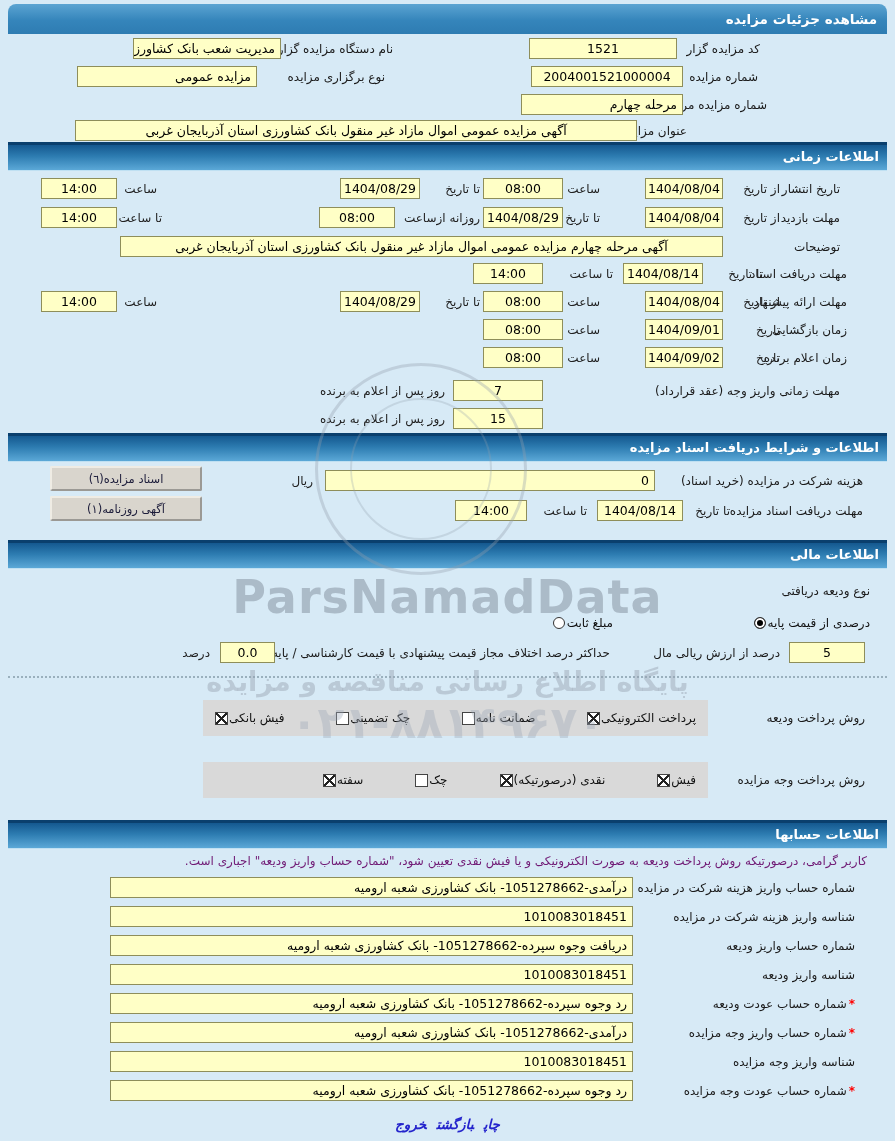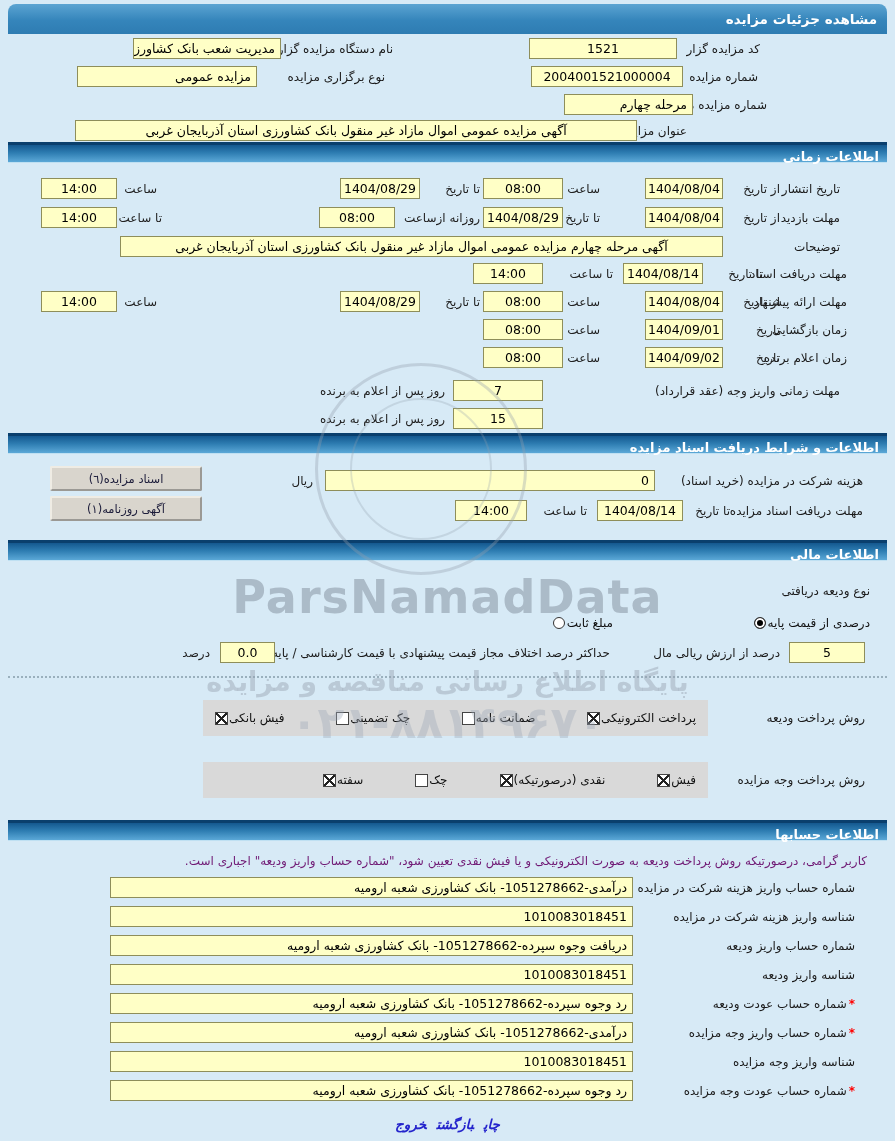--- a/index.html
+++ b/index.html
@@ -3,21 +3,21 @@
 <meta charset="utf-8">
 <style>
   * { box-sizing: border-box; margin:0; padding:0; }
   body { background:#ffffff; font-family:"DejaVu Sans", sans-serif; }
   #page { position:relative; width:895px; height:1141px; background:#d7eaf6; overflow:hidden; direction:rtl; }
 
   .tab { position:absolute; top:4px; right:8px; width:879px; height:30px;
          border-radius:8px 8px 0 0; background:linear-gradient(180deg,#5ba4d2 0%,#3585bb 55%,#2e7cb2 100%);
          color:#fff; font-weight:bold; font-size:13.5px; line-height:30px; padding-right:10px; }
 
-  .bar { position:absolute; right:8px; width:879px; height:21px;
+  .bar { position:absolute; right:8px; width:879px; height:29px;
          border-top:3px solid #0a3f6d; border-bottom:1px solid #bfe0f2;
          background:linear-gradient(180deg,#14588f 0%,#2d7cb1 45%,#5ba8d7 100%);
          color:#fff; font-weight:bold; font-size:13px; line-height:23px; padding-right:8px; }
 
   .lbl { position:absolute; font-size:12px; color:#1b1b1b; white-space:nowrap; height:20px; line-height:20px; }
   .sub { position:absolute; font-size:12px; color:#222; white-space:nowrap; height:20px; line-height:20px; }
 
   .ybox { position:absolute; height:21px; line-height:19px; background:#ffffc6; border:1px solid #8e8e5a;
           font-size:12.5px; color:#000; text-align:center; white-space:nowrap; overflow:hidden; }
   .ybox.ra { text-align:right; padding:0 5px; }
@@ -71,21 +71,21 @@
   <div class="ybox" style="top:38px;right:218px;width:148px;">1521</div>
   <div class="lbl" style="top:39px;right:502px;">نام دستگاه مزایده گزار</div>
   <div class="ybox ra" style="top:38px;right:614px;width:148px;">مدیریت شعب بانک کشاورزی</div>
 
   <div class="lbl" style="top:67px;right:137px;">شماره مزایده</div>
   <div class="ybox" style="top:66px;right:212px;width:152px;">2004001521000004</div>
   <div class="lbl" style="top:67px;right:510px;">نوع برگزاری مزایده</div>
   <div class="ybox ra" style="top:66px;right:638px;width:180px;">مزایده عمومی</div>
 
   <div class="lbl" style="top:95px;right:128px;">شماره مزایده مرجع</div>
-  <div class="ybox ra" style="top:94px;right:202px;width:129px;">مرحله چهارم</div>
+  <div class="ybox ra" style="top:94px;right:212px;width:162px;">مرحله چهارم</div>
 
   <div class="lbl" style="top:121px;right:208px;">عنوان مزایده</div>
   <div class="ybox" style="top:120px;right:258px;width:562px;">آگهی مزایده عمومی اموال مازاد غیر منقول بانک کشاورزی استان آذربایجان غربی</div>
 
   <div class="bar" style="top:142px;">اطلاعات زمانی</div>
 
   <div class="lbl" style="top:179px;right:55px;">تاریخ انتشار</div>
   <div class="sub" style="top:179px;right:115px;">از تاریخ</div>
   <div class="ybox" style="top:178px;right:172px;width:78px;">1404/08/04</div>
   <div class="sub" style="top:179px;right:295px;">ساعت</div>

